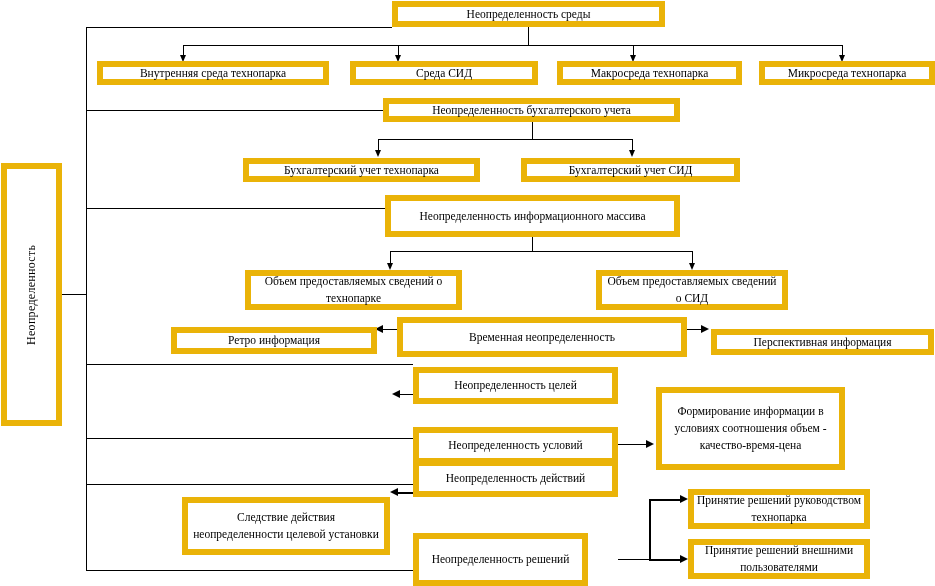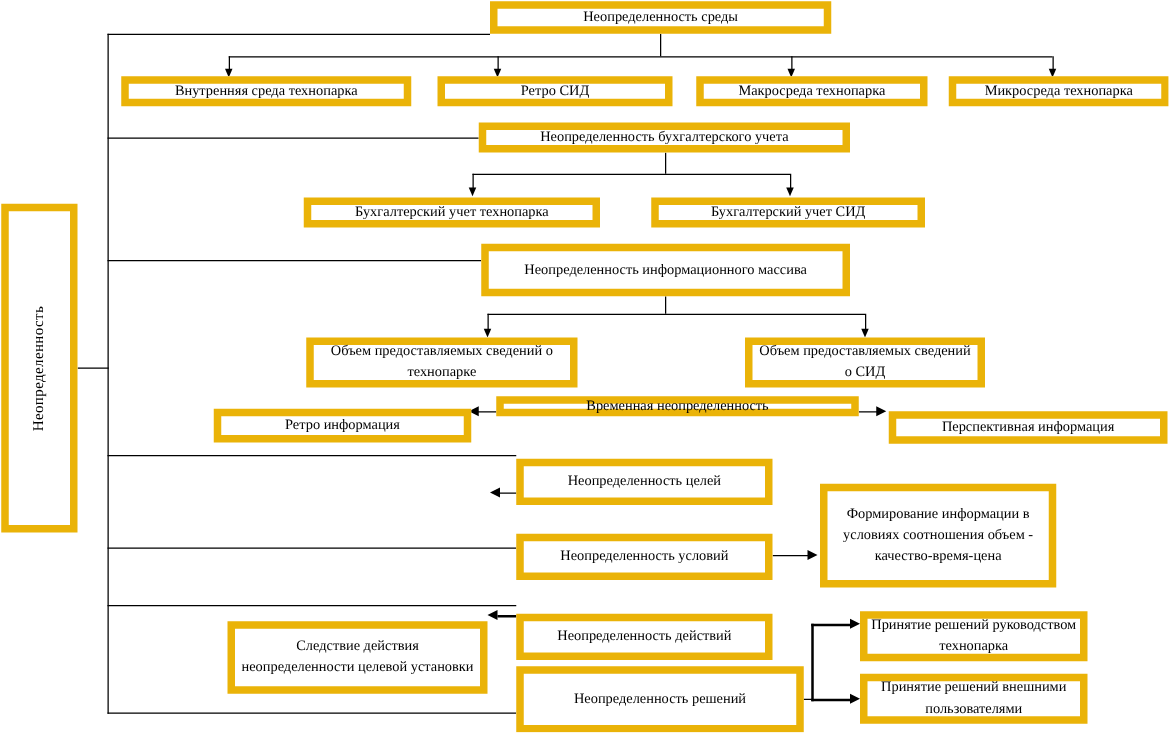--- a/index.html
+++ b/index.html
@@ -90,21 +90,21 @@
   <div class="arrow down" style="left:395px;top:55px;"></div>
   <div class="ln v" style="left:633px;top:45px;height:12px;"></div>
   <div class="arrow down" style="left:630px;top:55px;"></div>
   <div class="ln v" style="left:842px;top:45px;height:12px;"></div>
   <div class="arrow down" style="left:839px;top:55px;"></div>
 
   <div class="box" style="left:97px;top:61px;width:232px;height:24px;">
     <span>Внутренняя среда технопарка</span>
   </div>
   <div class="box" style="left:350px;top:61px;width:188px;height:24px;">
-    <span>Ретро СИД</span>
+    <span>Среда СИД</span>
   </div>
   <div class="box" style="left:557px;top:61px;width:185px;height:24px;">
     <span>Макросреда технопарка</span>
   </div>
   <div class="box" style="left:759px;top:61px;width:176px;height:24px;">
     <span>Микросреда технопарка</span>
   </div>
 
   <div class="ln h" style="left:86px;top:110px;width:297px;"></div>
 
@@ -139,21 +139,21 @@
   <div class="ln v" style="left:692px;top:251px;height:14px;"></div>
   <div class="arrow down" style="left:689px;top:263px;"></div>
 
   <div class="box" style="left:245px;top:270px;width:217px;height:40px;">
     <span>Объем предоставляемых сведений о технопарке</span>
   </div>
   <div class="box" style="left:596px;top:270px;width:192px;height:40px;">
     <span>Объем предоставляемых сведений о СИД</span>
   </div>
 
-  <div class="box" style="left:397px;top:317px;width:290px;height:16px;">
+  <div class="box" style="left:397px;top:317px;width:290px;height:40px;">
     <span>Временная неопределенность</span>
   </div>
 
   <div class="ln h" style="left:381px;top:329px;width:17px;"></div>
   <div class="arrow left" style="left:375px;top:325px;"></div>
 
   <div class="box" style="left:171px;top:327px;width:206px;height:27px;">
     <span>Ретро информация</span>
   </div>
 
@@ -182,34 +182,34 @@
 
   <div class="ln h" style="left:618px;top:444px;width:30px;"></div>
   <div class="arrow right" style="left:646px;top:440px;"></div>
 
   <div class="box" style="left:656px;top:387px;width:189px;height:83px;">
     <span>Формирование информации в условиях соотношения объем - качество-время-цена</span>
   </div>
 
   <div class="ln h" style="left:86px;top:484px;width:327px;"></div>
 
-  <div class="box" style="left:413px;top:491px;width:205px;height:37px;">
+  <div class="box" style="left:413px;top:460px;width:205px;height:37px;">
     <span>Неопределенность действий</span>
   </div>
 
   <div class="ln thick-h" style="left:398px;top:492px;width:16px;"></div>
   <div class="arrow left" style="left:390px;top:488px;"></div>
 
   <div class="box" style="left:182px;top:497px;width:208px;height:58px;">
     <span>Следствие действия неопределенности целевой установки</span>
   </div>
 
   <div class="ln h" style="left:86px;top:570px;width:327px;"></div>
 
-  <div class="box" style="left:413px;top:533px;width:230px;height:53px;">
+  <div class="box" style="left:413px;top:533px;width:175px;height:53px;">
     <span>Неопределенность решений</span>
   </div>
 
   <div class="ln h" style="left:618px;top:559px;width:32px;"></div>
   <div class="ln thick-v" style="left:649px;top:499px;height:62px;"></div>
   <div class="ln thick-h" style="left:649px;top:499px;width:33px;"></div>
   <div class="arrow right" style="left:680px;top:495px;"></div>
   <div class="ln thick-h" style="left:649px;top:559px;width:33px;"></div>
   <div class="arrow right" style="left:680px;top:555px;"></div>
 

